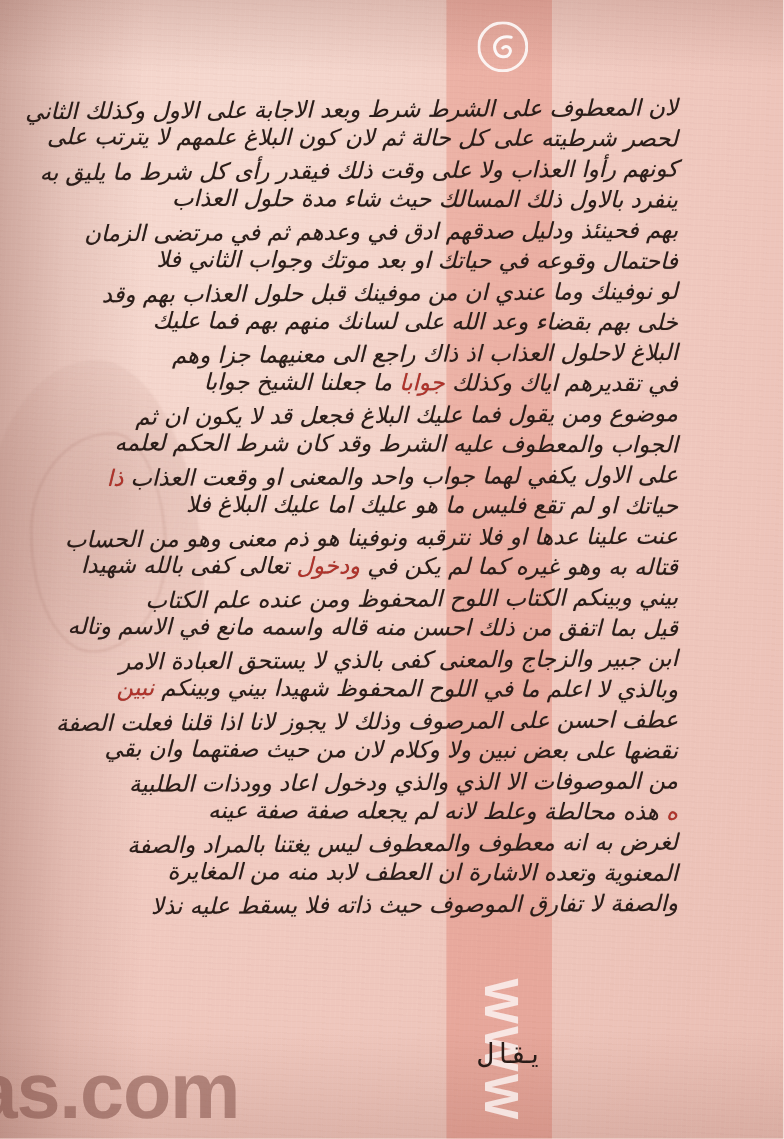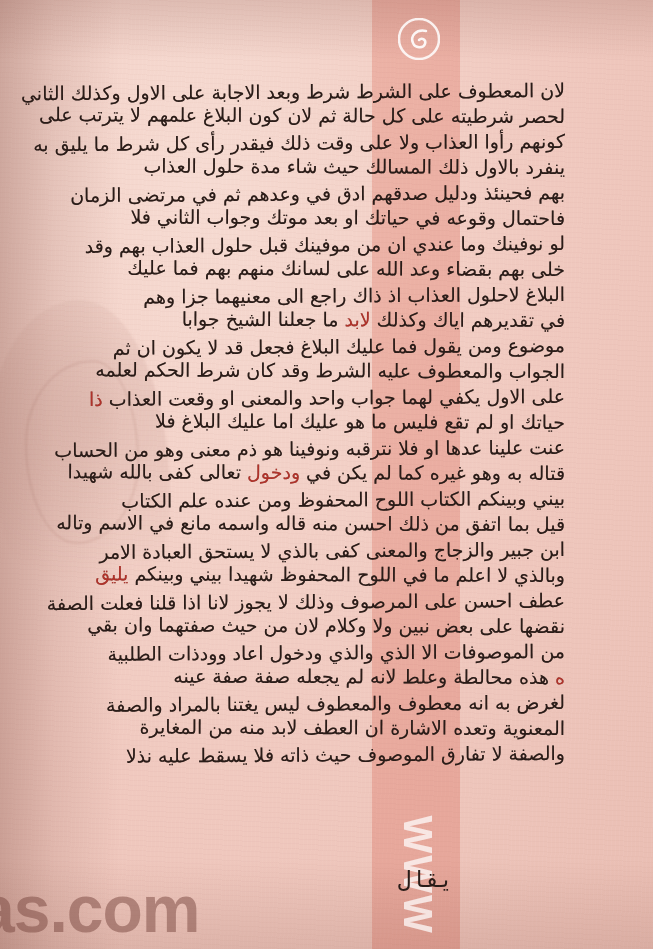--- a/index.html
+++ b/index.html
@@ -115,20 +115,21 @@
   }
 
   
   .text-block {
     position: absolute;
     right: 88px;
     top: 78px;
     width: 460px;
     direction: rtl;
     text-align: justify;
+    font-style: italic;
   }
   .line {
     font-family: "DejaVu Sans", sans-serif;
     font-size: 19px;
     line-height: 25.5px;
     color: #2a1c18;
     white-space: nowrap;
     letter-spacing: -0.4px;
     text-shadow: 0 0 0.6px rgba(40,25,20,0.5);
     transform-origin: right center;
@@ -173,31 +174,31 @@
   <div class="text-block">
       <div class="line">لان المعطوف على الشرط شرط وبعد الاجابة على الاول وكذلك الثاني</div>
       <div class="line">لحصر شرطيته على كل حالة ثم لان كون البلاغ علمهم لا يترتب على</div>
       <div class="line">كونهم رأوا العذاب ولا على وقت ذلك فيقدر رأى كل شرط ما يليق به</div>
       <div class="line">ينفرد بالاول ذلك المسالك حيث شاء مدة حلول العذاب</div>
       <div class="line">بهم فحينئذ ودليل صدقهم ادق في وعدهم ثم في مرتضى الزمان</div>
       <div class="line">فاحتمال وقوعه في حياتك او بعد موتك وجواب الثاني فلا</div>
       <div class="line">لو نوفينك وما عندي ان من موفينك قبل حلول العذاب بهم وقد</div>
       <div class="line">خلى بهم بقضاء وعد الله على لسانك منهم بهم فما عليك</div>
       <div class="line">البلاغ لاحلول العذاب اذ ذاك راجع الى معنيهما جزا وهم</div>
-      <div class="line">في تقديرهم اياك وكذلك <span class="red">لابد</span> ما جعلنا الشيخ جوابا</div>
+      <div class="line">في تقديرهم اياك وكذلك <span class="red">جوابا</span> ما جعلنا الشيخ جوابا</div>
       <div class="line">موضوع ومن يقول فما عليك البلاغ فجعل قد لا يكون ان ثم</div>
       <div class="line">الجواب والمعطوف عليه الشرط وقد كان شرط الحكم لعلمه</div>
       <div class="line">على الاول يكفي لهما جواب واحد والمعنى او وقعت العذاب <span class="red">ذا</span></div>
       <div class="line">حياتك او لم تقع فليس ما هو عليك اما عليك البلاغ فلا</div>
       <div class="line">عنت علينا عدها او فلا نترقبه ونوفينا هو ذم معنى وهو من الحساب</div>
       <div class="line">قتاله به وهو غيره كما لم يكن في <span class="red">ودخول</span> تعالى كفى بالله شهيدا</div>
       <div class="line">بيني وبينكم الكتاب اللوح المحفوظ ومن عنده علم الكتاب</div>
       <div class="line">قيل بما اتفق من ذلك احسن منه قاله واسمه مانع في الاسم وتاله</div>
       <div class="line">ابن جبير والزجاج والمعنى كفى بالذي لا يستحق العبادة الامر</div>
-      <div class="line">وبالذي لا اعلم ما في اللوح المحفوظ شهيدا بيني وبينكم <span class="red">يليق</span></div>
+      <div class="line">وبالذي لا اعلم ما في اللوح المحفوظ شهيدا بيني وبينكم <span class="red">نبين</span></div>
       <div class="line">عطف احسن على المرصوف وذلك لا يجوز لانا اذا قلنا فعلت الصفة</div>
       <div class="line">نقضها على بعض نبين ولا وكلام لان من حيث صفتهما وان بقي</div>
       <div class="line">من الموصوفات الا الذي والذي ودخول اعاد وودذات الطلبية</div>
       <div class="line"><span class="red">ه</span> هذه محالطة وعلط لانه لم يجعله صفة صفة عينه</div>
       <div class="line">لغرض به انه معطوف والمعطوف ليس يغتنا بالمراد والصفة</div>
       <div class="line">المعنوية وتعده الاشارة ان العطف لابد منه من المغايرة</div>
       <div class="line">والصفة لا تفارق الموصوف حيث ذاته فلا يسقط عليه نذلا</div>
     </div>
 
   <div class="catchword">يقال</div>

